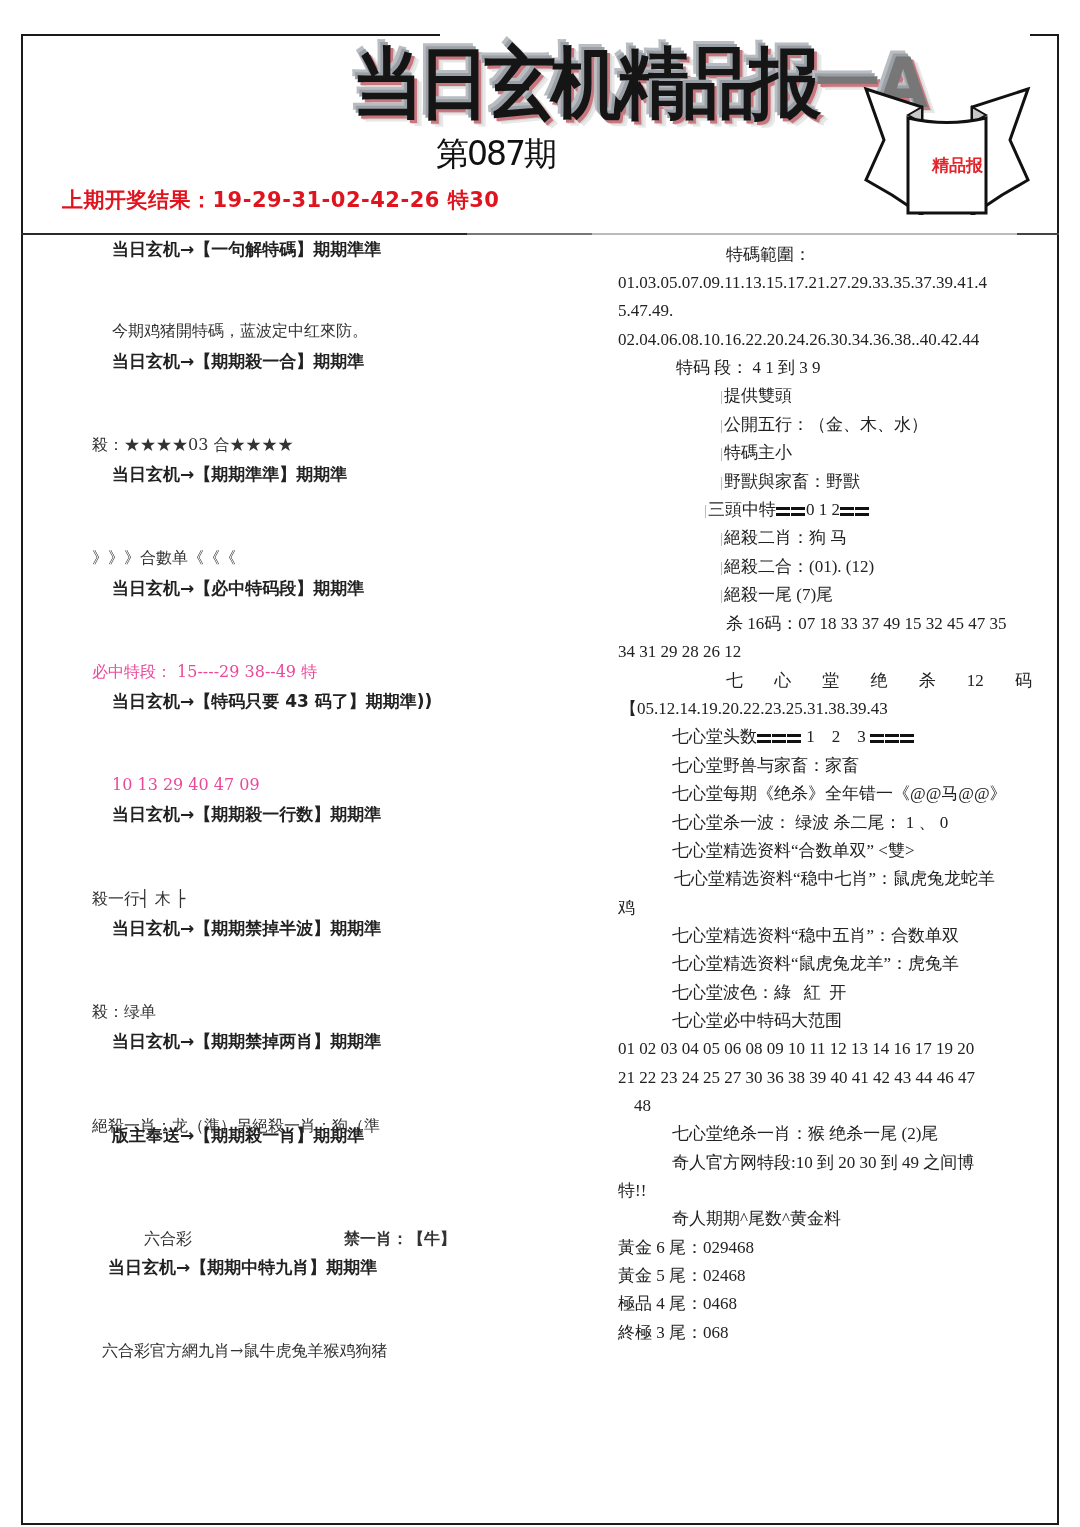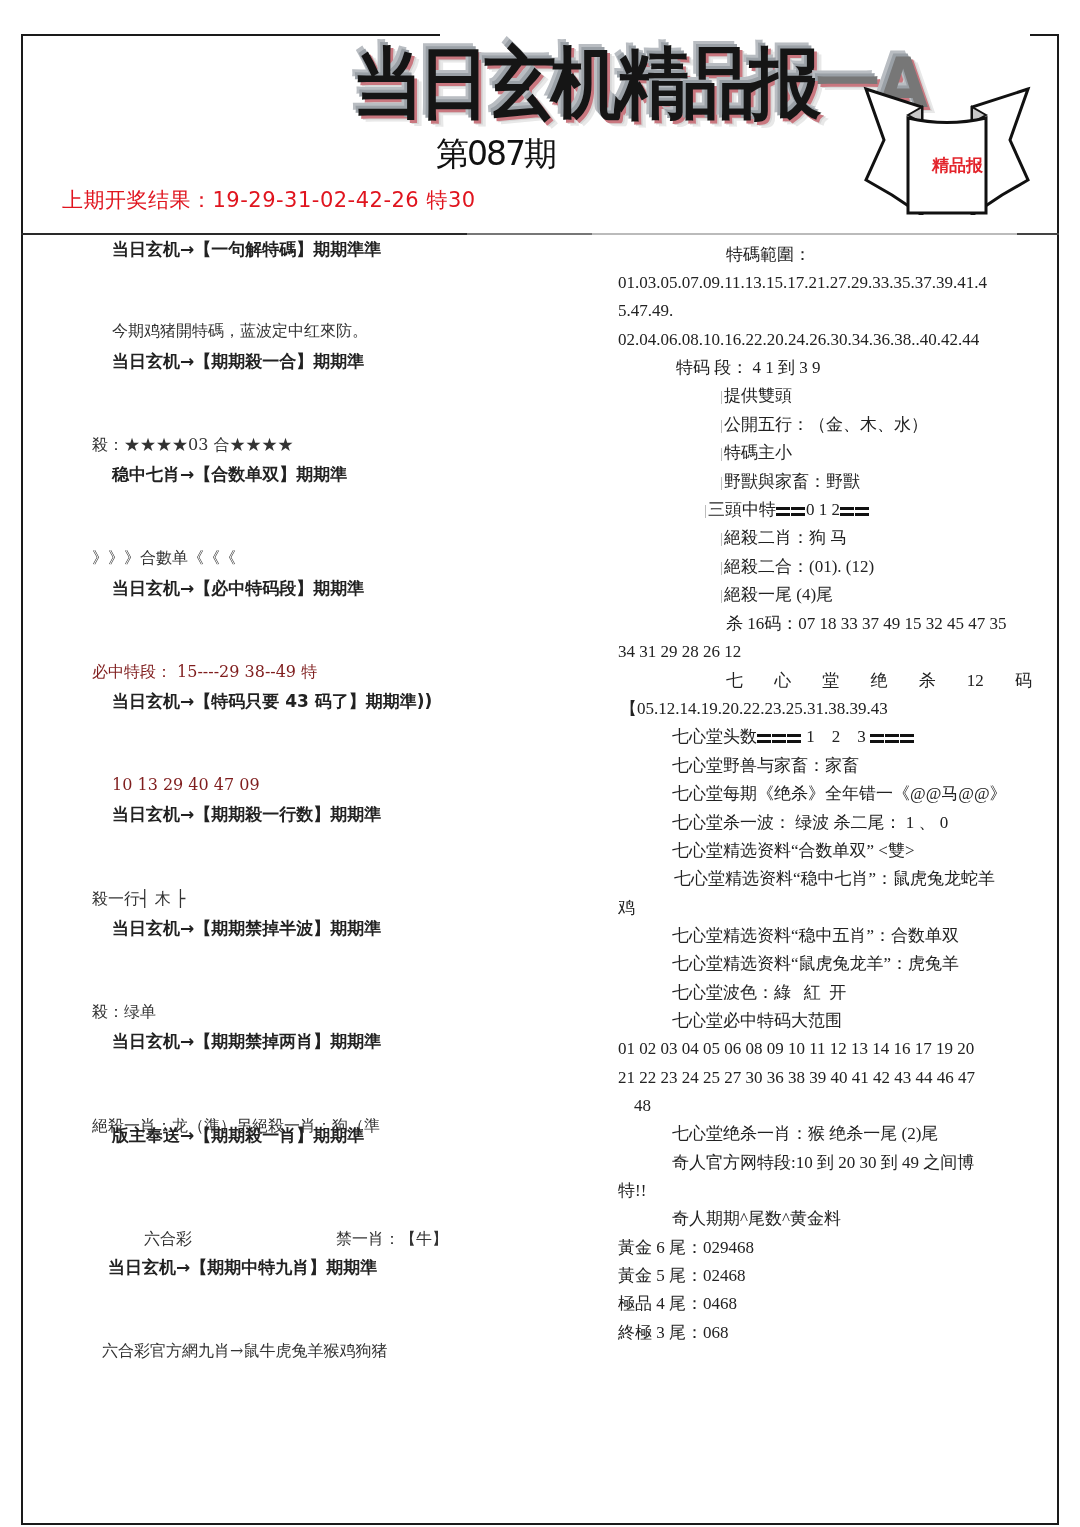--- a/index.html
+++ b/index.html
@@ -30,35 +30,35 @@
     transform: scaleX(0.92); transform-origin: left center;
     white-space: nowrap;
   }
   .banner .suffix { color: #777; font-size: 70px; letter-spacing: -2px; }
   .issue {
     position: absolute; left: 436px; top: 132px;
     font-family: "DejaVu Sans", sans-serif; font-size: 33px; letter-spacing: -2px; color: #111;
   }
   .last-result {
     position: absolute; left: 62px; top: 186px;
-    font-family: "DejaVu Sans", sans-serif; font-size: 21px; font-weight: normal; color: #e0141e;
+    font-family: "DejaVu Sans", sans-serif; font-size: 21px; font-weight: bold; color: #e0141e;
     letter-spacing: 0.5px;
   }
   .ribbon { position: absolute; left: 862px; top: 85px; width: 170px; height: 130px; }
   .ribbon-label {
     position: absolute; left: 932px; top: 154px; font-family: "DejaVu Sans", sans-serif;
     font-size: 17px; font-weight: bold; color: #e3242b;
   }
   
   .col-left { position: absolute; left: 92px; top: 236px; width: 500px; }
   .col-right { position: absolute; left: 618px; top: 240px; width: 420px; }
   .line { position: absolute; white-space: nowrap; font-size: 17px; line-height: 22px; }
   .title-line { font-family: "DejaVu Sans", sans-serif; font-weight: bold; font-size: 17px; color: #222; }
   .plain { font-family: "DejaVu Serif", serif; font-size: 16px; color: #333; }
-  .grey { color: #7f1d1d; }
+  .grey { color: #ec4899; }
   .r { font-family: Liberation Serif, serif; font-size: 17px; color: #222; }
   .bar { display: inline-block; width: 14px; height: 9px; border-top: 3px solid #111; border-bottom: 3px solid #111; box-sizing: border-box; vertical-align: middle; margin-right: 1px; }
   .tick { color: #aaa; font-size: 15px; margin-right: 1px; }
 </style>
 </head>
 <body>
 
 <div class="frame"></div>
 <div class="frame-top-gap"></div>
 <div class="frame-top-right"></div>
@@ -81,61 +81,61 @@
 <div class="issue">第087期</div>
 <div class="last-result">上期开奖结果：19-29-31-02-42-26 特30</div>
 
 <div class="col-left">
   <div class="line title-line" style="left:20px;top:2px">当日玄机→【一句解特碼】期期準準</div>
   <div class="line plain" style="left:20px;top:84px">今期鸡猪開特碼，蓝波定中红來防。</div>
 
   <div class="line title-line" style="left:20px;top:114px">当日玄机→【期期殺一合】期期準</div>
   <div class="line plain" style="left:0px;top:198px">殺：★★★★03 合★★★★</div>
 
-  <div class="line title-line" style="left:20px;top:227px">稳中七肖→【合数单双】期期準</div>
+  <div class="line title-line" style="left:20px;top:227px">当日玄机→【期期準準】期期準</div>
   <div class="line plain" style="left:0px;top:311px">》》》合數单《《《</div>
 
   <div class="line title-line" style="left:20px;top:341px">当日玄机→【必中特码段】期期準</div>
   <div class="line plain grey" style="left:0px;top:425px">必中特段：  15----29 38--49 特</div>
 
   <div class="line title-line" style="left:20px;top:454px">当日玄机→【特码只要 43 码了】期期準))</div>
   <div class="line plain grey" style="left:20px;top:538px">10  13  29  40  47  09</div>
 
   <div class="line title-line" style="left:20px;top:567px">当日玄机→【期期殺一行数】期期準</div>
   <div class="line plain" style="left:0px;top:652px">殺一行┤ 木 ├</div>
 
   <div class="line title-line" style="left:20px;top:681px">当日玄机→【期期禁掉半波】期期準</div>
   <div class="line plain" style="left:0px;top:765px">殺：绿单</div>
 
   <div class="line title-line" style="left:20px;top:794px">当日玄机→【期期禁掉两肖】期期準</div>
   <div class="line plain" style="left:0px;top:879px">絕殺一肖：龙（準）另絕殺一肖：狗（準</div>
 
   <div class="line title-line" style="left:20px;top:888px">版主奉送→【期期殺一肖】期期準</div>
   <div class="line plain" style="left:52px;top:992px">六合彩</div>
-  <div class="line plain" style="left:244px;top:992px;font-weight:normal">禁一肖：【牛】</div>
+  <div class="line plain" style="left:252px;top:992px;font-weight:bold">禁一肖：【牛】</div>
 
   <div class="line title-line" style="left:16px;top:1020px">当日玄机→【期期中特九肖】期期準</div>
   <div class="line plain" style="left:10px;top:1104px">六合彩官方網九肖→鼠牛虎兔羊猴鸡狗猪</div>
 </div>
 
 <div class="col-right">
   <div class="line r" style="left:108px;top:4px">特碼範圍：</div>
   <div class="line r" style="left:0;top:32px">01.03.05.07.09.11.13.15.17.21.27.29.33.35.37.39.41.4</div>
   <div class="line r" style="left:0;top:60px">5.47.49.</div>
   <div class="line r" style="left:0;top:89px">02.04.06.08.10.16.22.20.24.26.30.34.36.38..40.42.44</div>
   <div class="line r" style="left:58px;top:117px">特码 段： 4 1 到 3 9</div>
 
   <div class="line r" style="left:102px;top:145px"><span class="tick">|</span><span>提供雙頭</span></div>
   <div class="line r" style="left:102px;top:174px"><span class="tick">|</span><span>公開五行：（金、木、水）</span></div>
   <div class="line r" style="left:102px;top:202px"><span class="tick">|</span><span>特碼主小</span></div>
   <div class="line r" style="left:102px;top:231px"><span class="tick">|</span><span>野獸與家畜：野獸</span></div>
   <div class="line r" style="left:86px;top:259px"><span class="tick">|</span><span>三頭中特</span><span class="bar"></span><span class="bar"></span><span>0 1 2</span><span class="bar"></span><span class="bar"></span></div>
   <div class="line r" style="left:102px;top:287px"><span class="tick">|</span><span>絕殺二肖：狗 马</span></div>
   <div class="line r" style="left:102px;top:316px"><span class="tick">|</span><span>絕殺二合：(01). (12)</span></div>
-  <div class="line r" style="left:102px;top:344px"><span class="tick">|</span><span>絕殺一尾 (4)尾</span></div>
+  <div class="line r" style="left:102px;top:344px"><span class="tick">|</span><span>絕殺一尾 (7)尾</span></div>
 
   <div class="line r" style="left:108px;top:373px">杀 16码：07 18 33 37 49 15 32 45 47 35</div>
   <div class="line r" style="left:0;top:401px">34 31 29 28 26 12</div>
 
   <div class="line r" style="left:108px;top:430px;width:306px;display:flex;justify-content:space-between">
     <span>七</span>
     <span>心</span>
     <span>堂</span>
     <span>绝</span>
     <span>杀</span>

